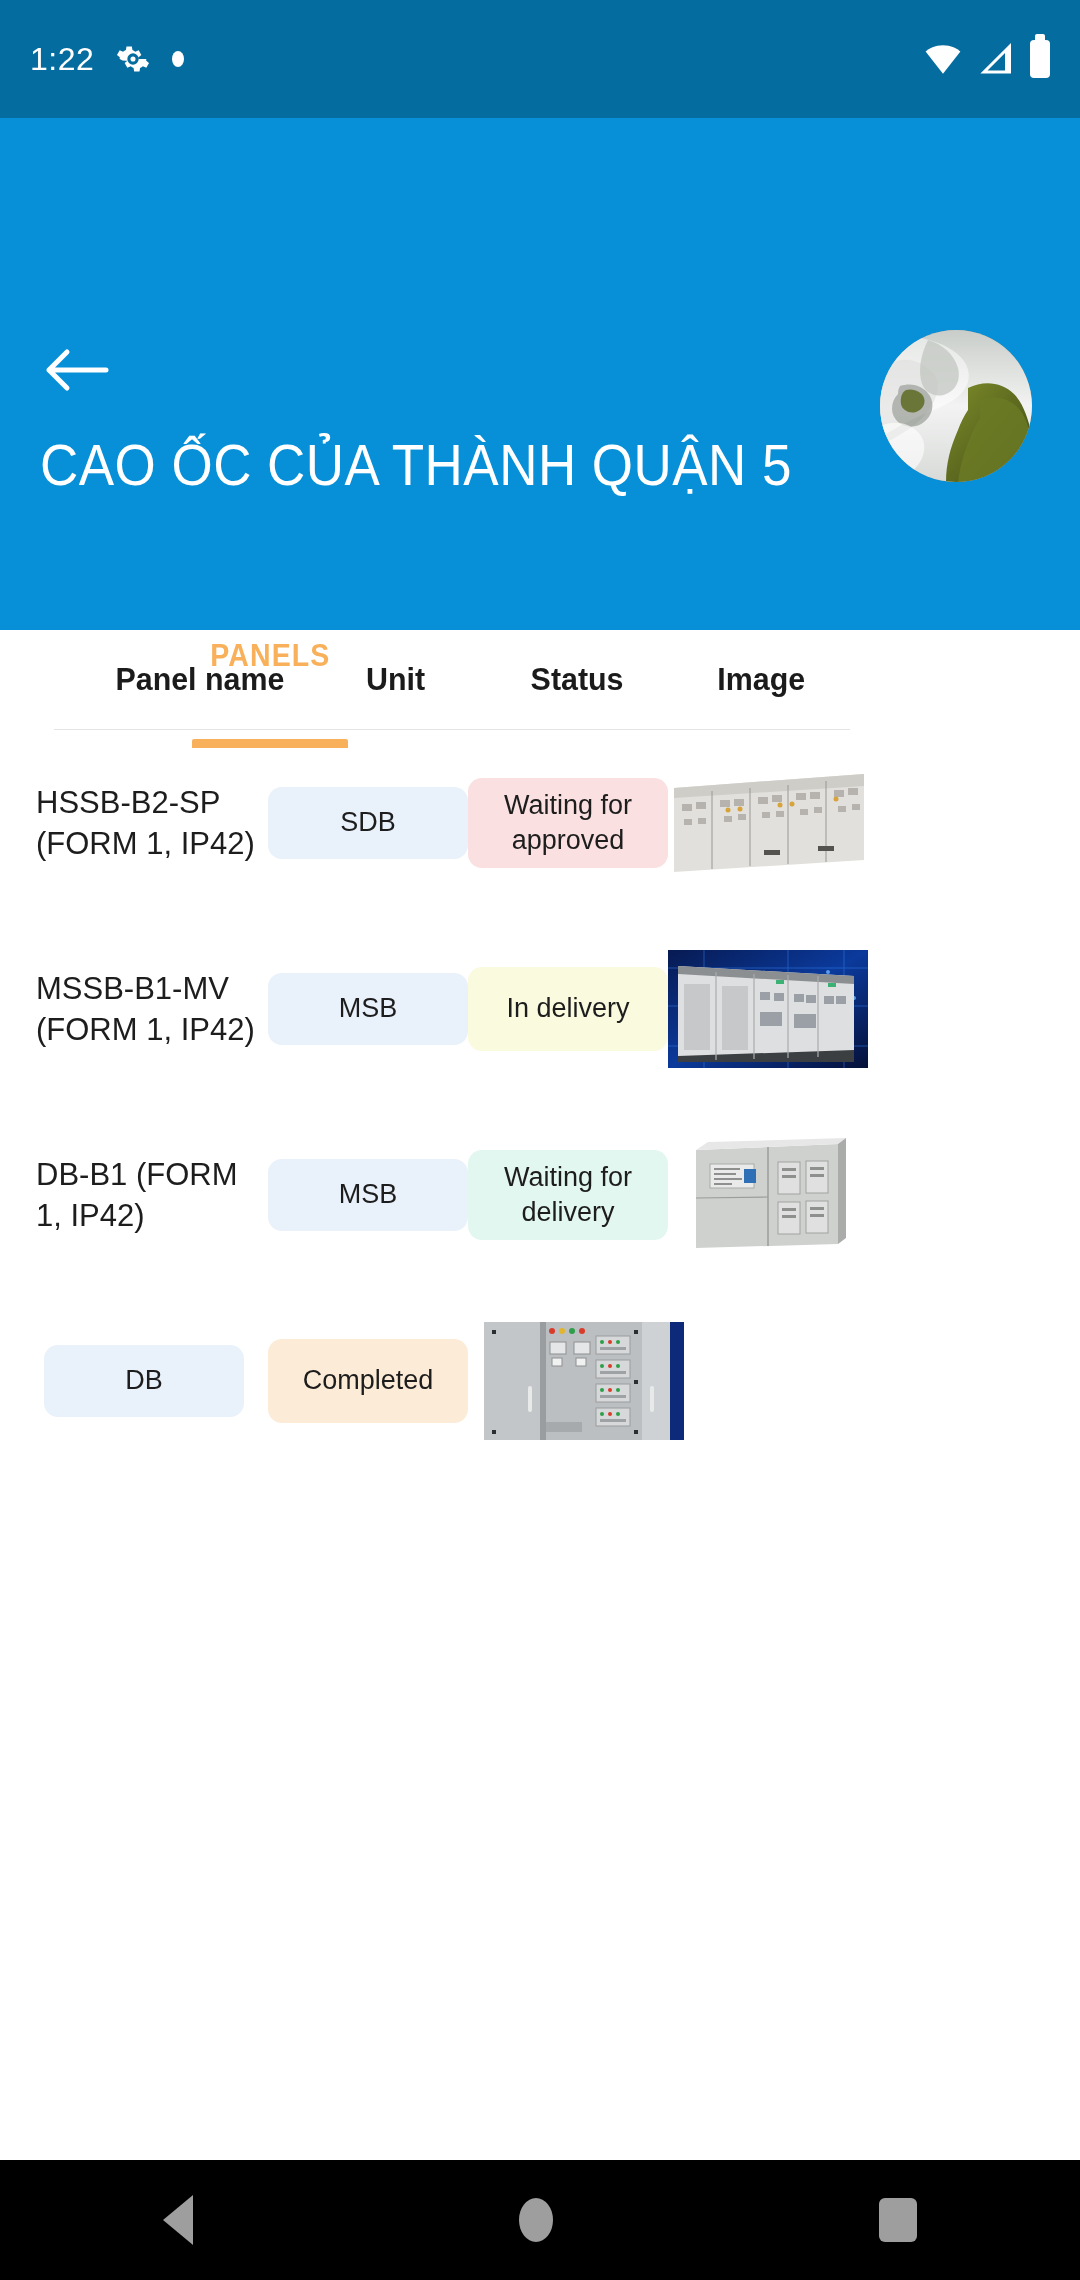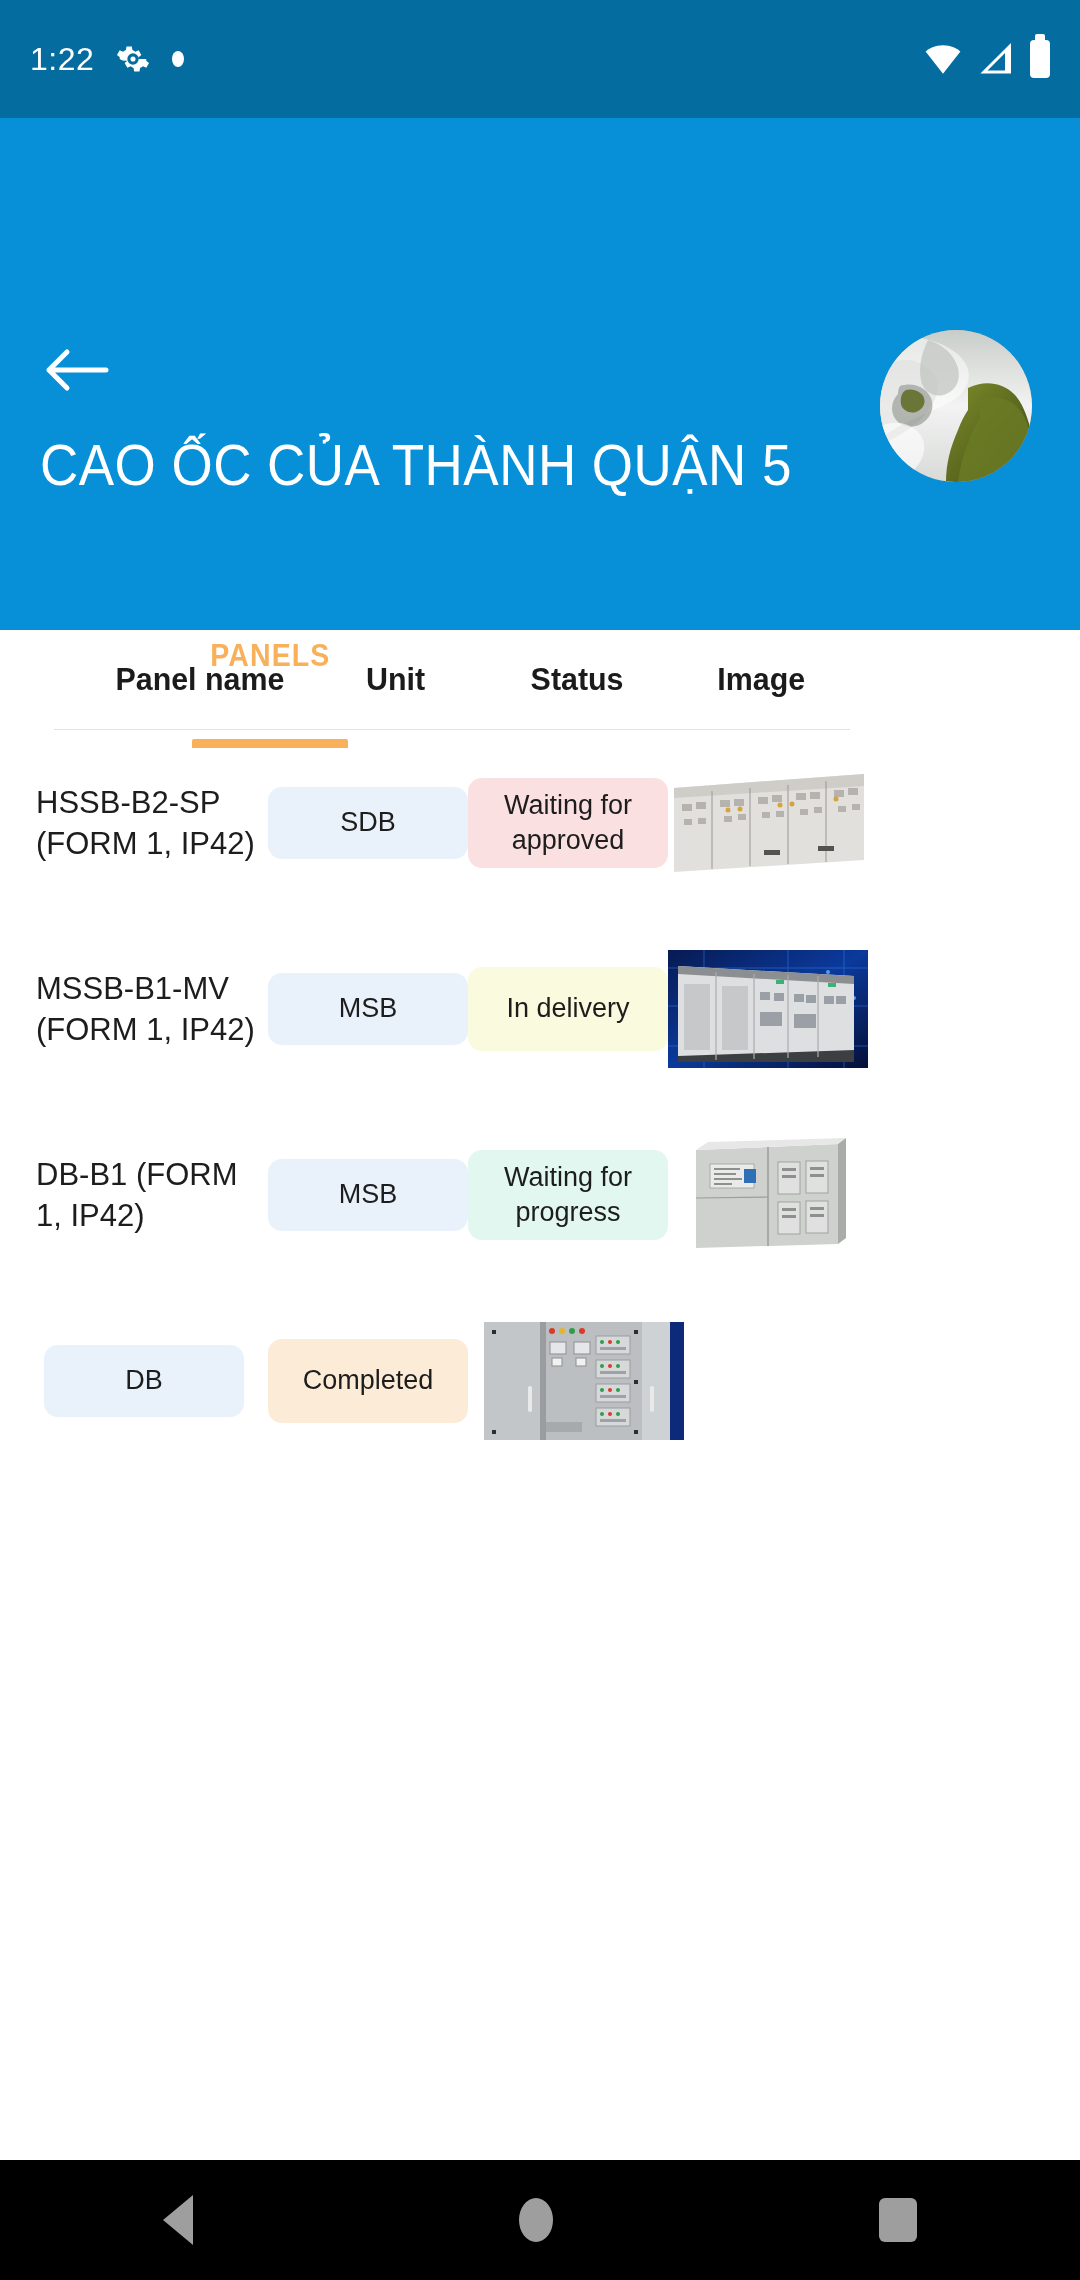--- a/index.html
+++ b/index.html
@@ -326,21 +326,21 @@
         </span>
       </div>
     </div>
 
     <div class="trow">
       <div class="td cell-name">DB-B1 (FORM 1, IP42)</div>
       <div class="td cell-unit">
         <span class="chip chip-unit">MSB</span>
       </div>
       <div class="td cell-stat">
-        <span class="chip chip-status" style="background: rgb(226, 247, 239);">Waiting for progress</span>
+        <span class="chip chip-status" style="background: rgb(226, 247, 239);">Waiting for delivery</span>
       </div>
       <div class="td cell-img">
         <span class="thumb">
           <svg viewBox="0 0 200 118" preserveAspectRatio="none">
             <rect width="200" height="118" fill="#ffffff"></rect>
             <polygon points="28,14 170,8 170,108 28,112" fill="#cfd1cf"></polygon>
             <polygon points="28,14 40,6 178,2 170,8" fill="#e6e7e6"></polygon>
             <polygon points="170,8 178,2 178,102 170,108" fill="#a9aca9"></polygon>
             <line x1="100" y1="11" x2="100" y2="110" stroke="#9a9d9a" stroke-width="1.5"></line>
             <line x1="28" y1="62" x2="100" y2="61" stroke="#9a9d9a" stroke-width="1.2"></line>

